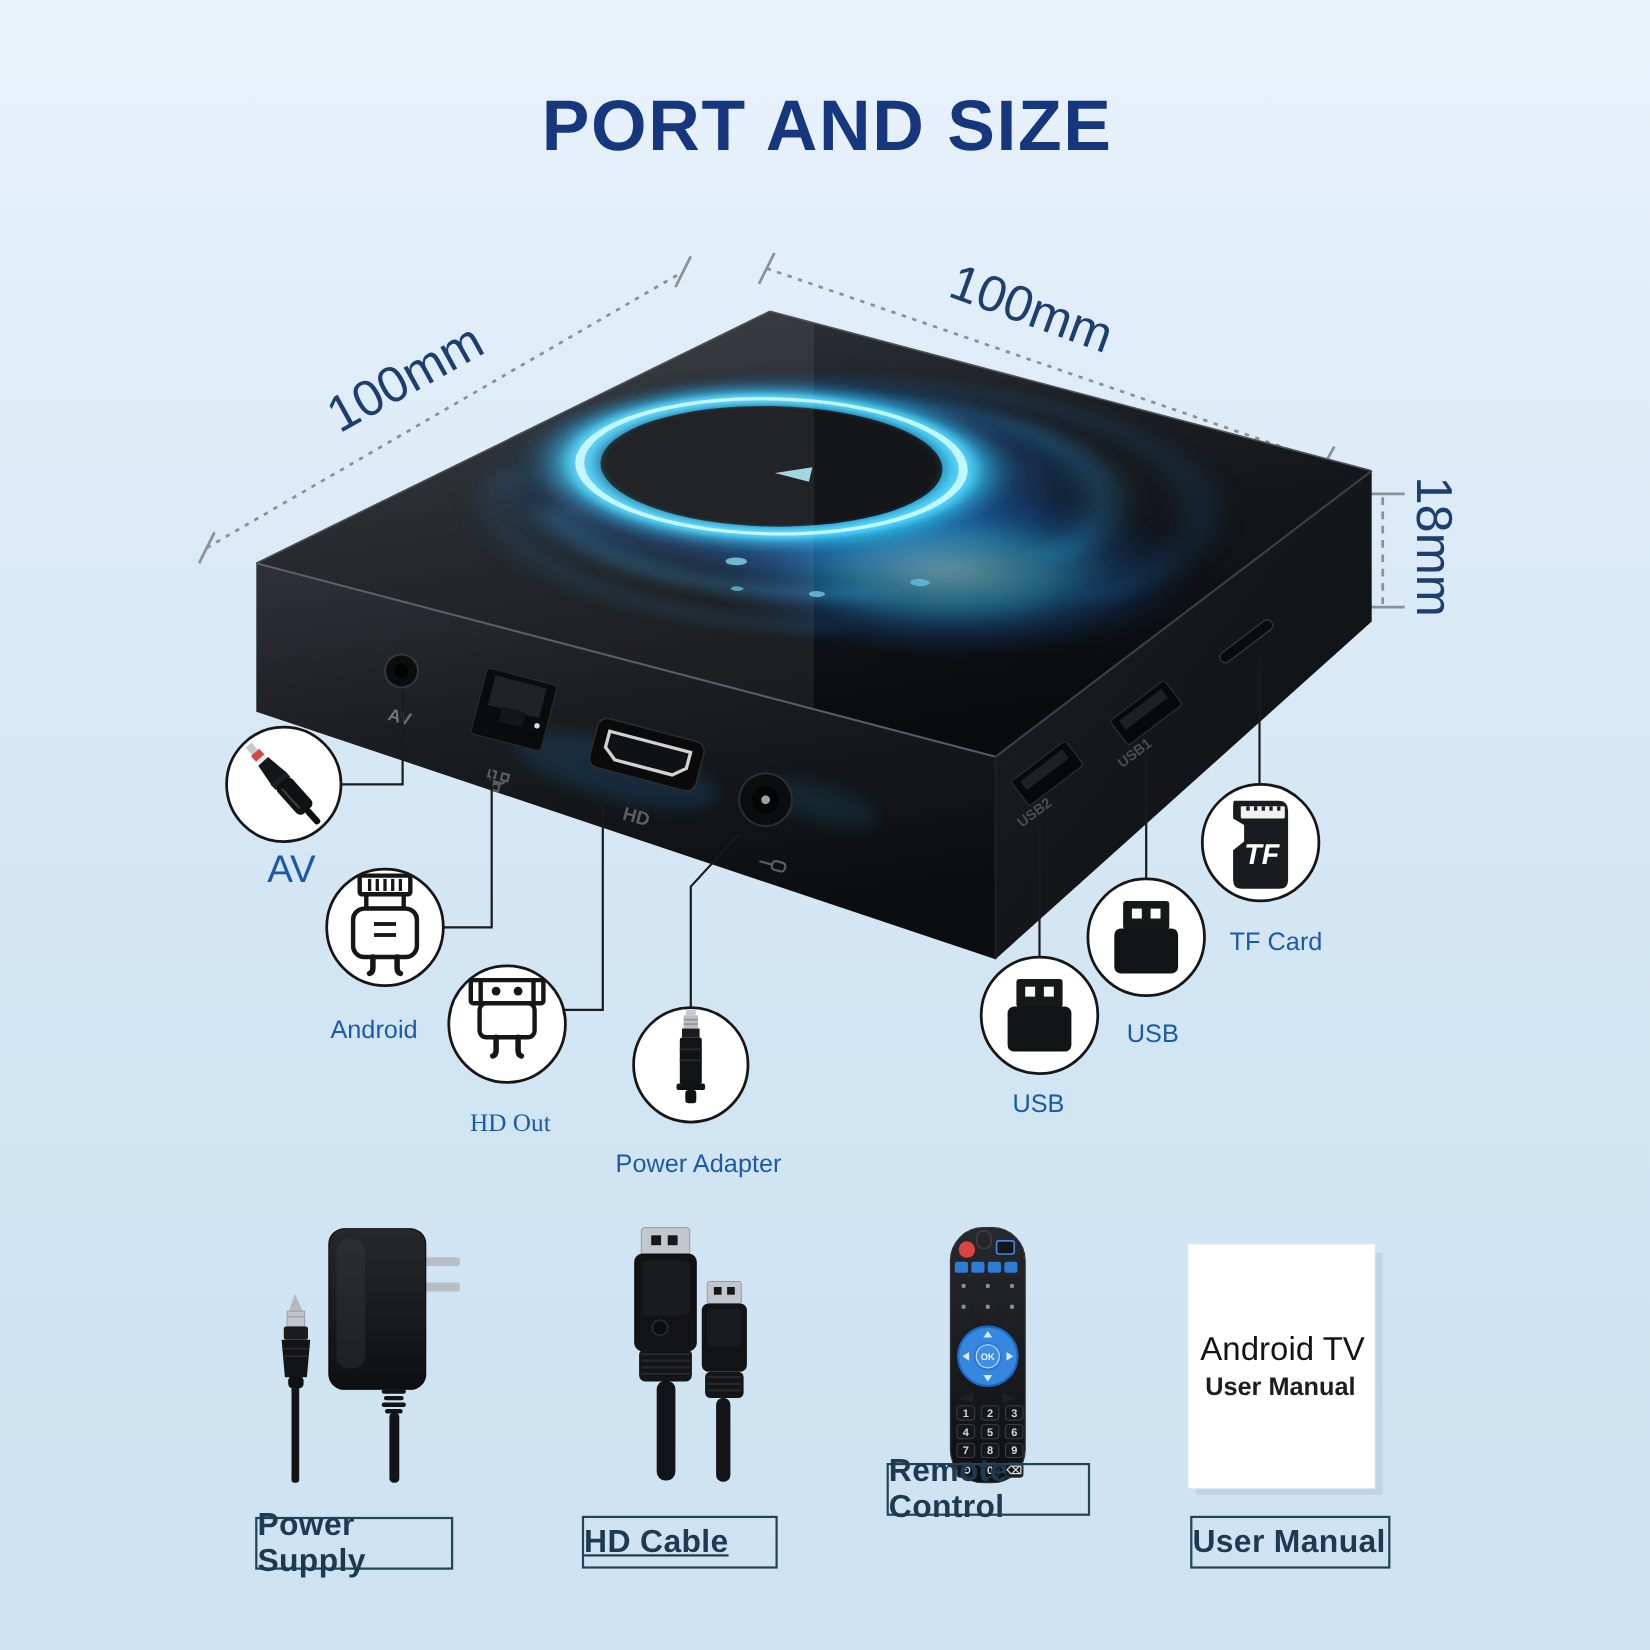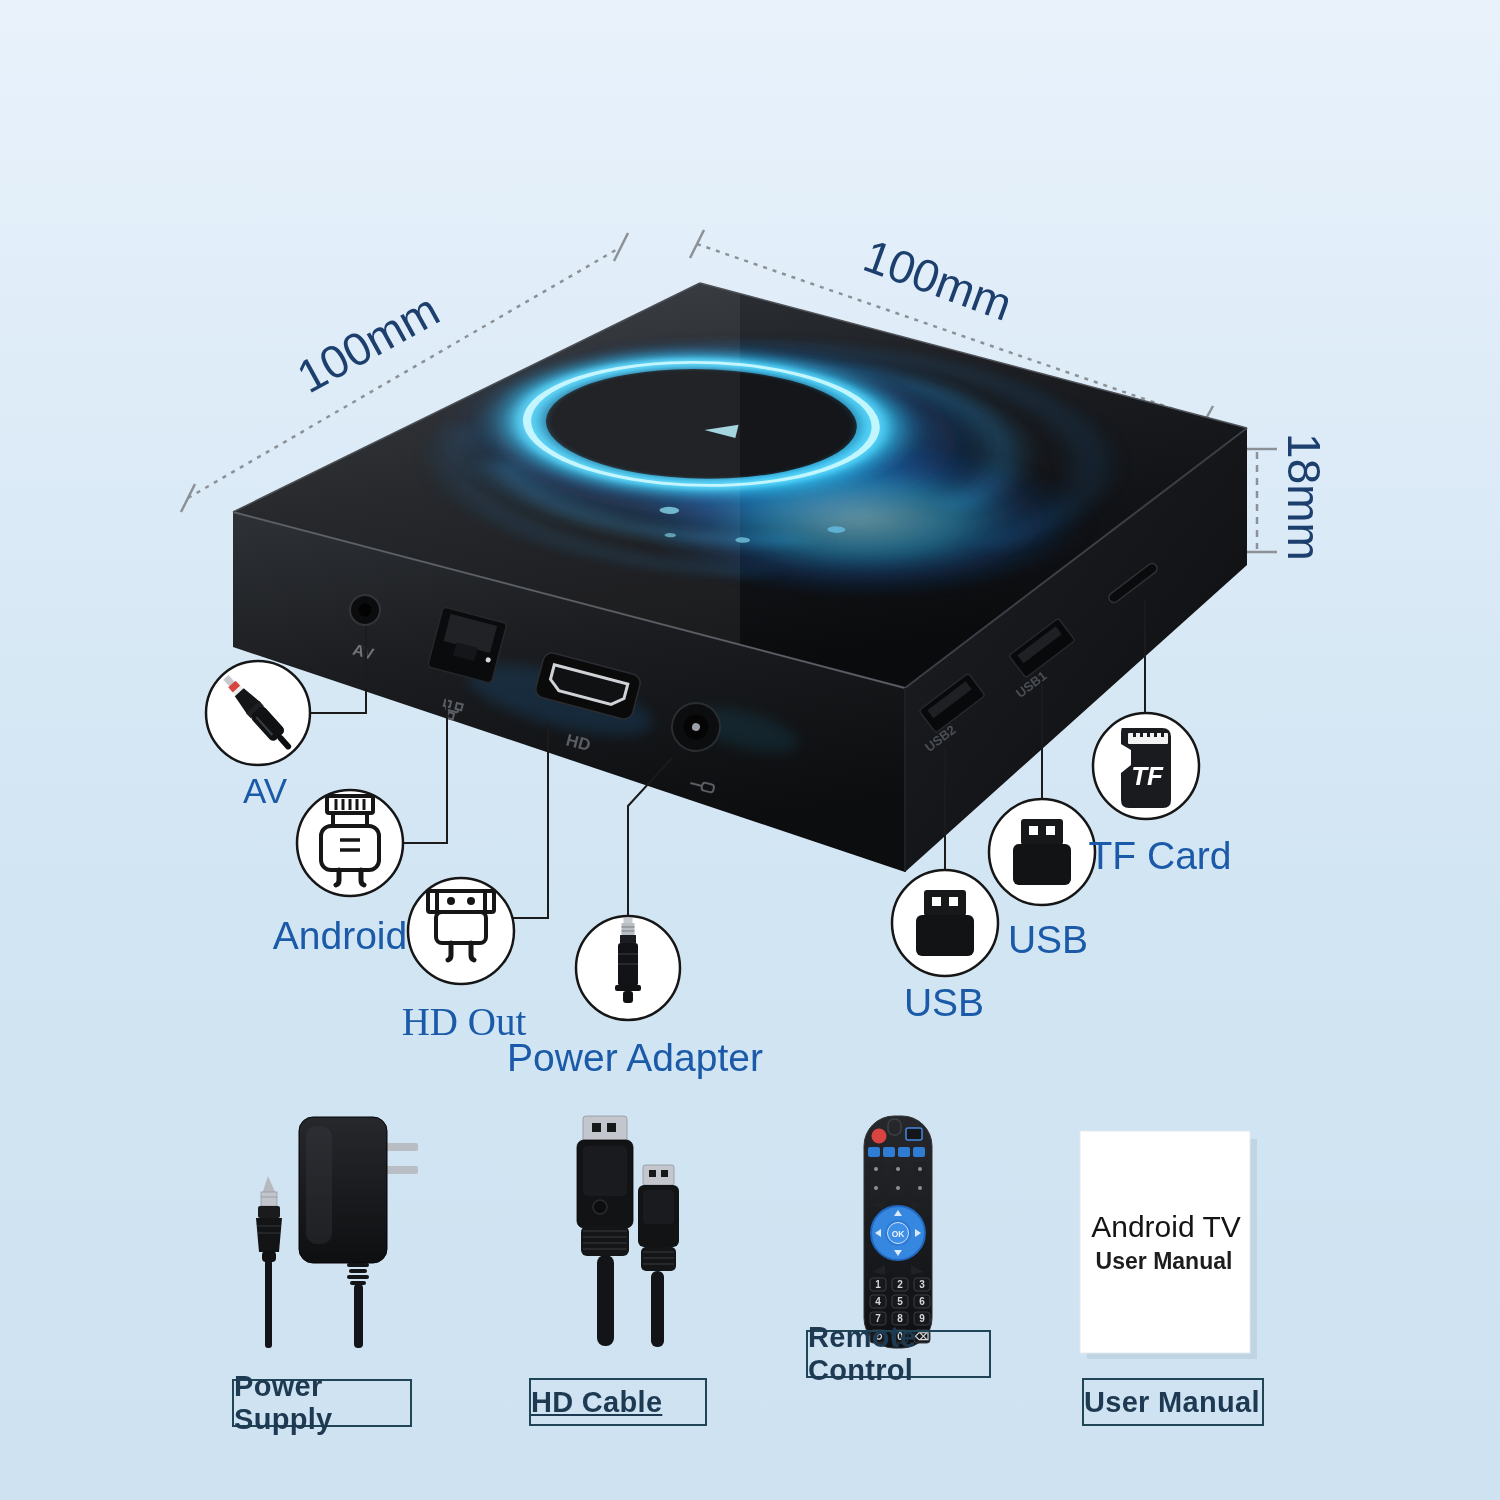--- a/index.html
+++ b/index.html
@@ -3,21 +3,21 @@
 <meta charset="utf-8">
 <style>
   html,body{margin:0;padding:0;}
   body{font-family:"Liberation Sans", sans-serif;}
   .stage{position:relative;width:1500px;height:1500px;overflow:hidden;
          background:linear-gradient(180deg,#e9f2fb 0%,#dcebf7 30%,#d2e5f3 60%,#cfe2f1 100%);}
   svg.scene{position:absolute;left:0;top:0;z-index:1;}
   .txt{position:absolute;z-index:2;white-space:nowrap;transform:translate(-50%,-50%);}
   .title{font-size:65px;font-weight:800;letter-spacing:1.5px;color:#16377e;}
   .dim{font-size:46px;font-weight:500;color:#1c3f6e;}
-  .callout{font-size:39px;font-weight:400;color:#1a5aa8;}
+  .callout{font-size:23px;font-weight:400;color:#1a5aa8;}
   .callout.big{font-size:35px;}
   .acc-box{position:absolute;z-index:2;border:2px solid #1f4556;display:flex;align-items:center;justify-content:flex-start;
            font-size:29px;font-weight:600;color:#1d3a52;letter-spacing:0.3px;}
   .cover-title{font-size:30px;font-weight:400;color:#141414;}
   .cover-sub{font-size:23px;font-weight:600;color:#1d1d1d;}
   .rot{transform:translate(-50%,-50%) rotate(var(--r));}
 </style>
 </head>
 <body>
 
@@ -401,20 +401,21 @@
         </g>
       </g>
     </g>
 
     <g>
       <rect x="1087" y="1139" width="170" height="220" fill="#b4cbd9" opacity="0.6"></rect>
       <rect x="1080" y="1131" width="170" height="222" fill="#ffffff" stroke="#e4e9ee" stroke-width="1"></rect>
     </g>
   </svg>
 
+  <span class="txt title" style="left:752px;top:114px;">PORT AND SIZE</span>
 
   <span class="txt dim rot" style="left:368px;top:343px;--r:-29deg;">100mm</span>
   <span class="txt dim rot" style="left:938px;top:280px;--r:20deg;">100mm</span>
   <span class="txt dim rot" style="left:1304px;top:497px;--r:90deg;">18mm</span>
 
   <span class="txt callout big" style="left:265px;top:791px;">AV</span>
   <span class="txt callout" style="left:340px;top:936px;">Android</span>
   <span class="txt callout" style="left:464px;top:1021px;font-family:Liberation Serif, serif;">HD Out</span>
   <span class="txt callout" style="left:635px;top:1058px;">Power Adapter</span>
   <span class="txt callout" style="left:944px;top:1003px;">USB</span>

